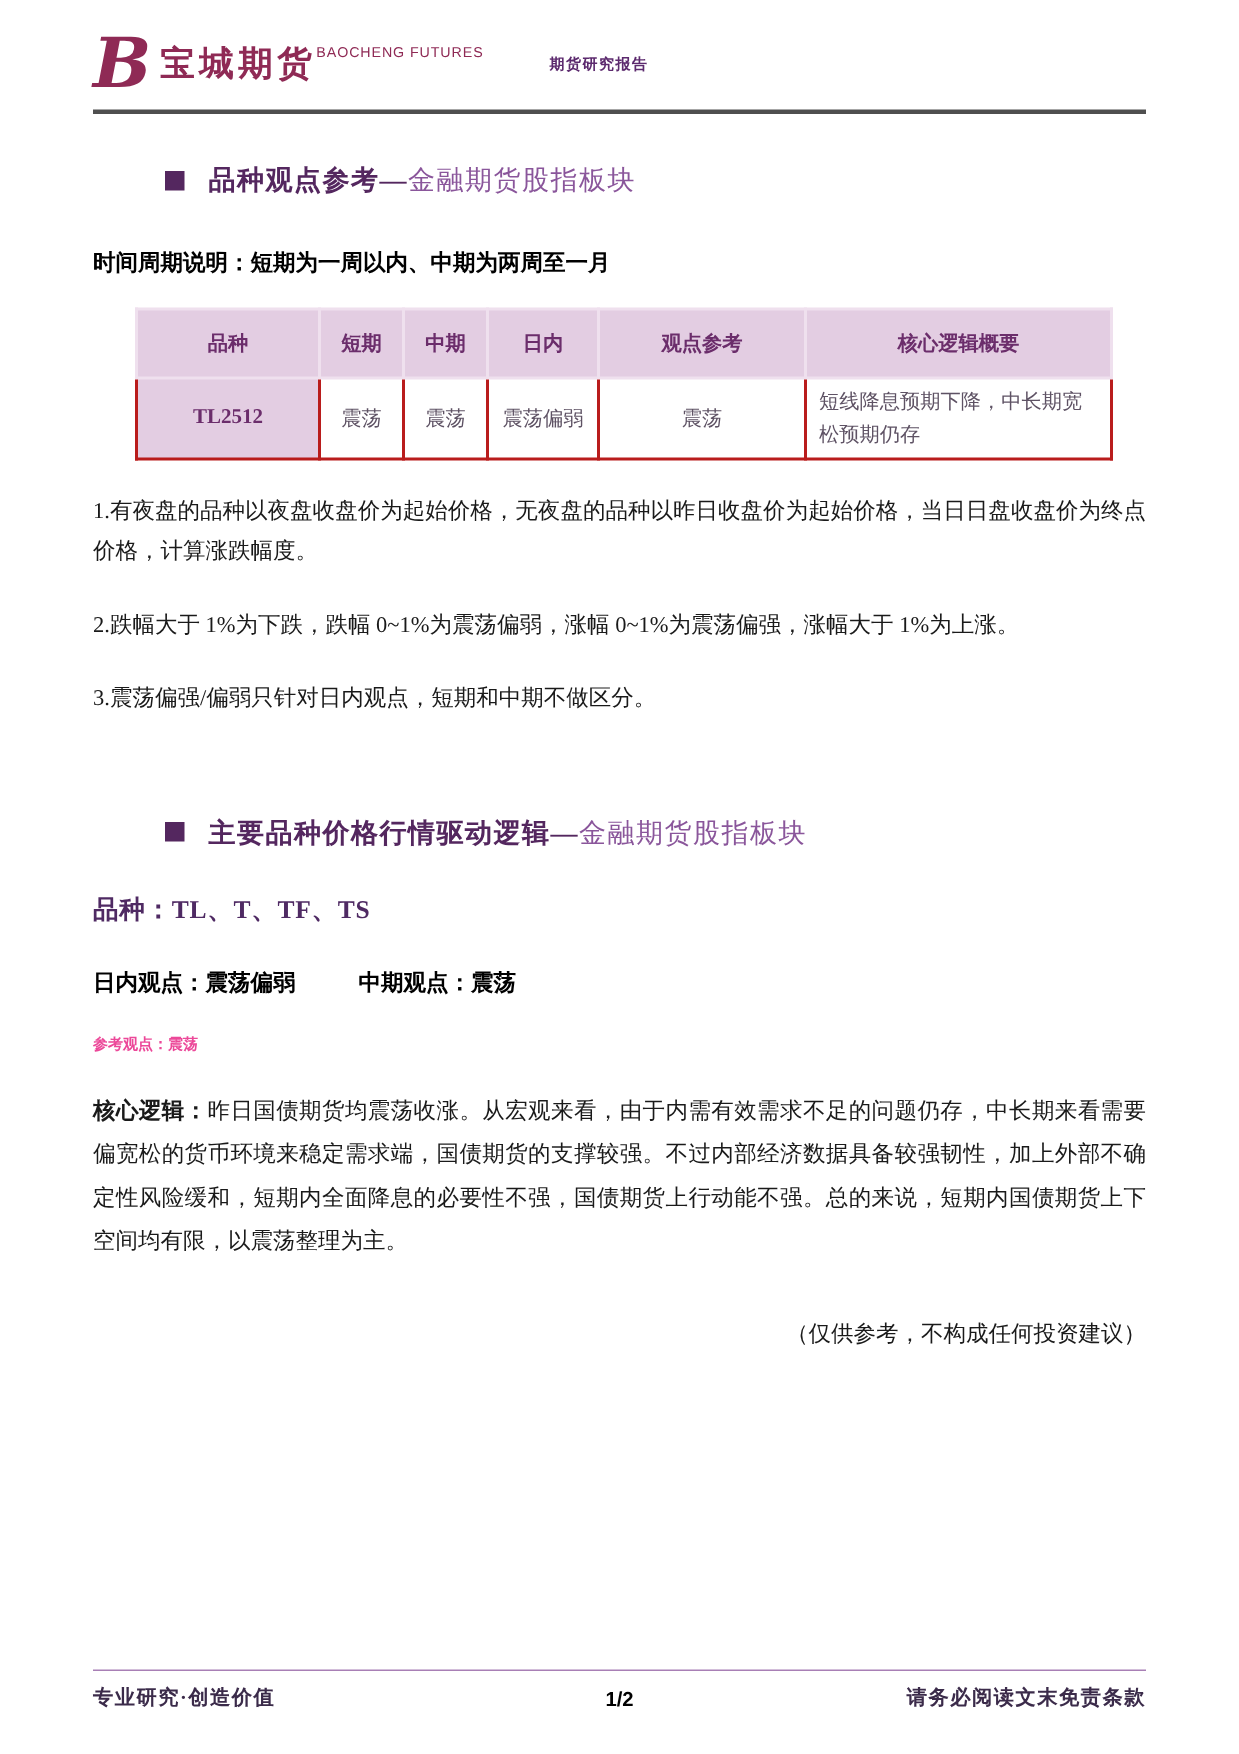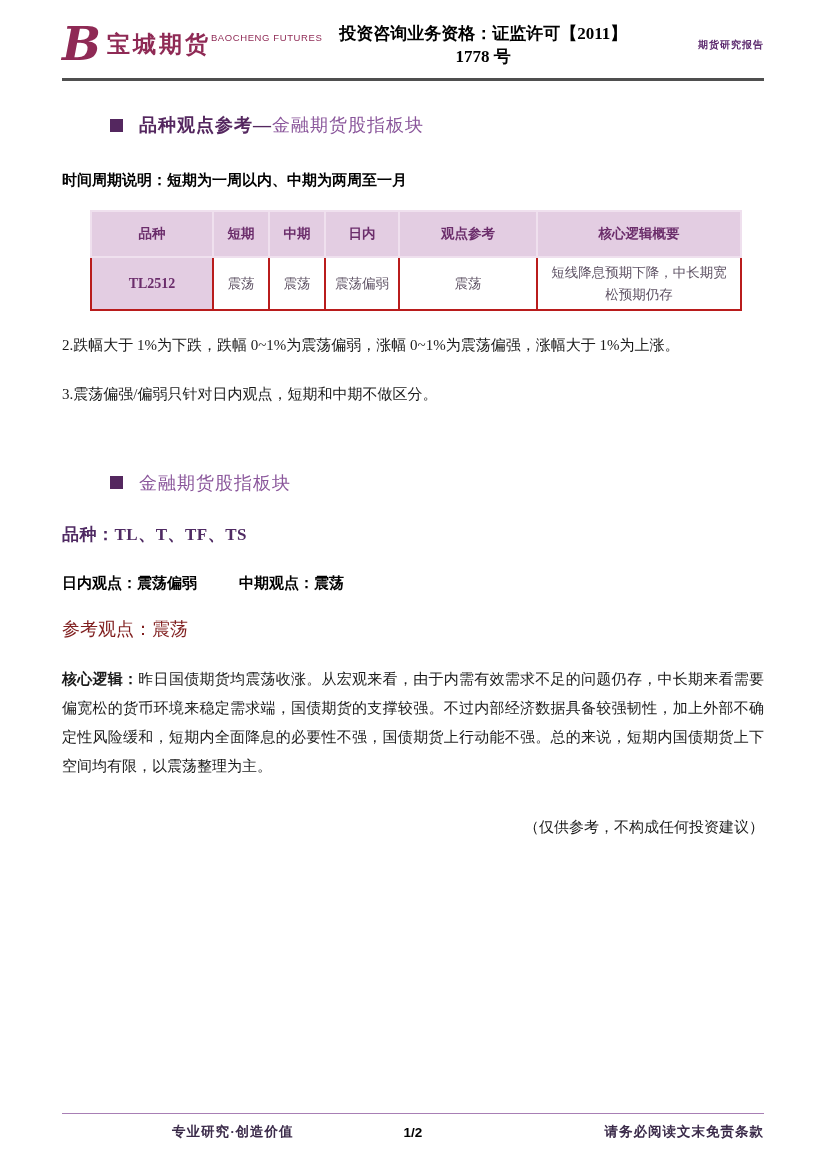--- a/index.html
+++ b/index.html
@@ -127,21 +127,21 @@
     color: #5e5264;
     height: 50px;
   }
   .view-table td.variety-cell {
     background: #e3cde2;
     color: #6b2d6b;
     font-weight: bold;
     font-size: 14px;
   }
   .view-table td.logic-cell {
-    text-align: center;
+    text-align: left;
     padding: 4px 8px;
     line-height: 1.6;
   }
   .col-variety { width: 122px; }
   .col-short   { width: 56px; }
   .col-mid     { width: 56px; }
   .col-intra   { width: 74px; }
   .col-view    { width: 138px; }
   .col-logic   { width: 204px; }
 
@@ -170,23 +170,23 @@
   }
   .views-line {
     margin-top: 28px;
     font-size: 15px;
     font-weight: bold;
     color: #000000;
   }
   .views-line .gap { display: inline-block; width: 42px; }
   .ref-line {
     margin-top: 24px;
-    font-size: 18px;
-    font-weight: normal;
-    color: #7f1d1d;
+    font-size: 10px;
+    font-weight: bold;
+    color: #ec4899;
   }
   .core-para {
     margin-top: 24px;
     font-size: 15px;
     line-height: 1.95;
     text-align: justify;
   }
   .core-para .core-label { font-weight: bold; }
   .disclaimer {
     margin-top: 36px;
@@ -201,39 +201,38 @@
     left: 62px;
     right: 62px;
     bottom: 28px;
     border-top: 1px solid #a87fb5;
     padding-top: 9px;
     display: flex;
     align-items: center;
     font-size: 13.5px;
     font-weight: bold;
   }
-  .footer-left  { flex: 1; text-align: center;  color: #3b2b4a; letter-spacing: 1px; }
+  .footer-left  { flex: 1; text-align: left;  color: #3b2b4a; letter-spacing: 1px; }
   .footer-page  { flex: 0 0 auto; text-align: center; color: #000; font-family: "Liberation Sans", sans-serif; }
   .footer-right { flex: 1; text-align: right; color: #3b2b4a; letter-spacing: 1px; }
 </style>
 </head>
 <body>
 
 <div class="page">
   <div class="content">
 
     <div class="header">
       <div class="logo">
         <span class="logo-b">B</span>
         <span class="logo-text">
           <span class="logo-cn">宝城期货</span>
           <span class="logo-en">BAOCHENG FUTURES</span>
         </span>
       </div>
-      <div class="qualification">投资咨询业务资格：证监许可【2011】1778 号</div>
       <div class="report-type">期货研究报告</div>
     </div>
 
 
     <div class="section-heading">
       <span class="sq"></span>
       <span class="sh-bold">品种观点参考—</span>
       <span class="sh-light">金融期货股指板块</span>
     </div>
 
@@ -263,25 +262,27 @@
           <td class="variety-cell">TL2512</td>
           <td>震荡</td>
           <td>震荡</td>
           <td>震荡偏弱</td>
           <td>震荡</td>
           <td class="logic-cell">短线降息预期下降，中长期宽松预期仍存</td>
         </tr>
       </tbody>
     </table>
 
+    <div class="note">1.有夜盘的品种以夜盘收盘价为起始价格，无夜盘的品种以昨日收盘价为起始价格，当日日盘收盘价为终点价格，计算涨跌幅度。</div>
     <div class="note">2.跌幅大于 1%为下跌，跌幅 0~1%为震荡偏弱，涨幅 0~1%为震荡偏强，涨幅大于 1%为上涨。</div>
     <div class="note">3.震荡偏强/偏弱只针对日内观点，短期和中期不做区分。</div>
 
     <div class="section-heading section2">
       <span class="sq"></span>
+      <span class="sh-bold">主要品种价格行情驱动逻辑—</span>
       <span class="sh-light">金融期货股指板块</span>
     </div>
 
     <div class="variety-line">品种：TL、T、TF、TS</div>
 
     <div class="views-line">
       <span>日内观点：</span><span>震荡偏弱</span><span class="gap"></span><span>中期观点：</span><span>震荡</span>
     </div>
 
     <div class="ref-line">

